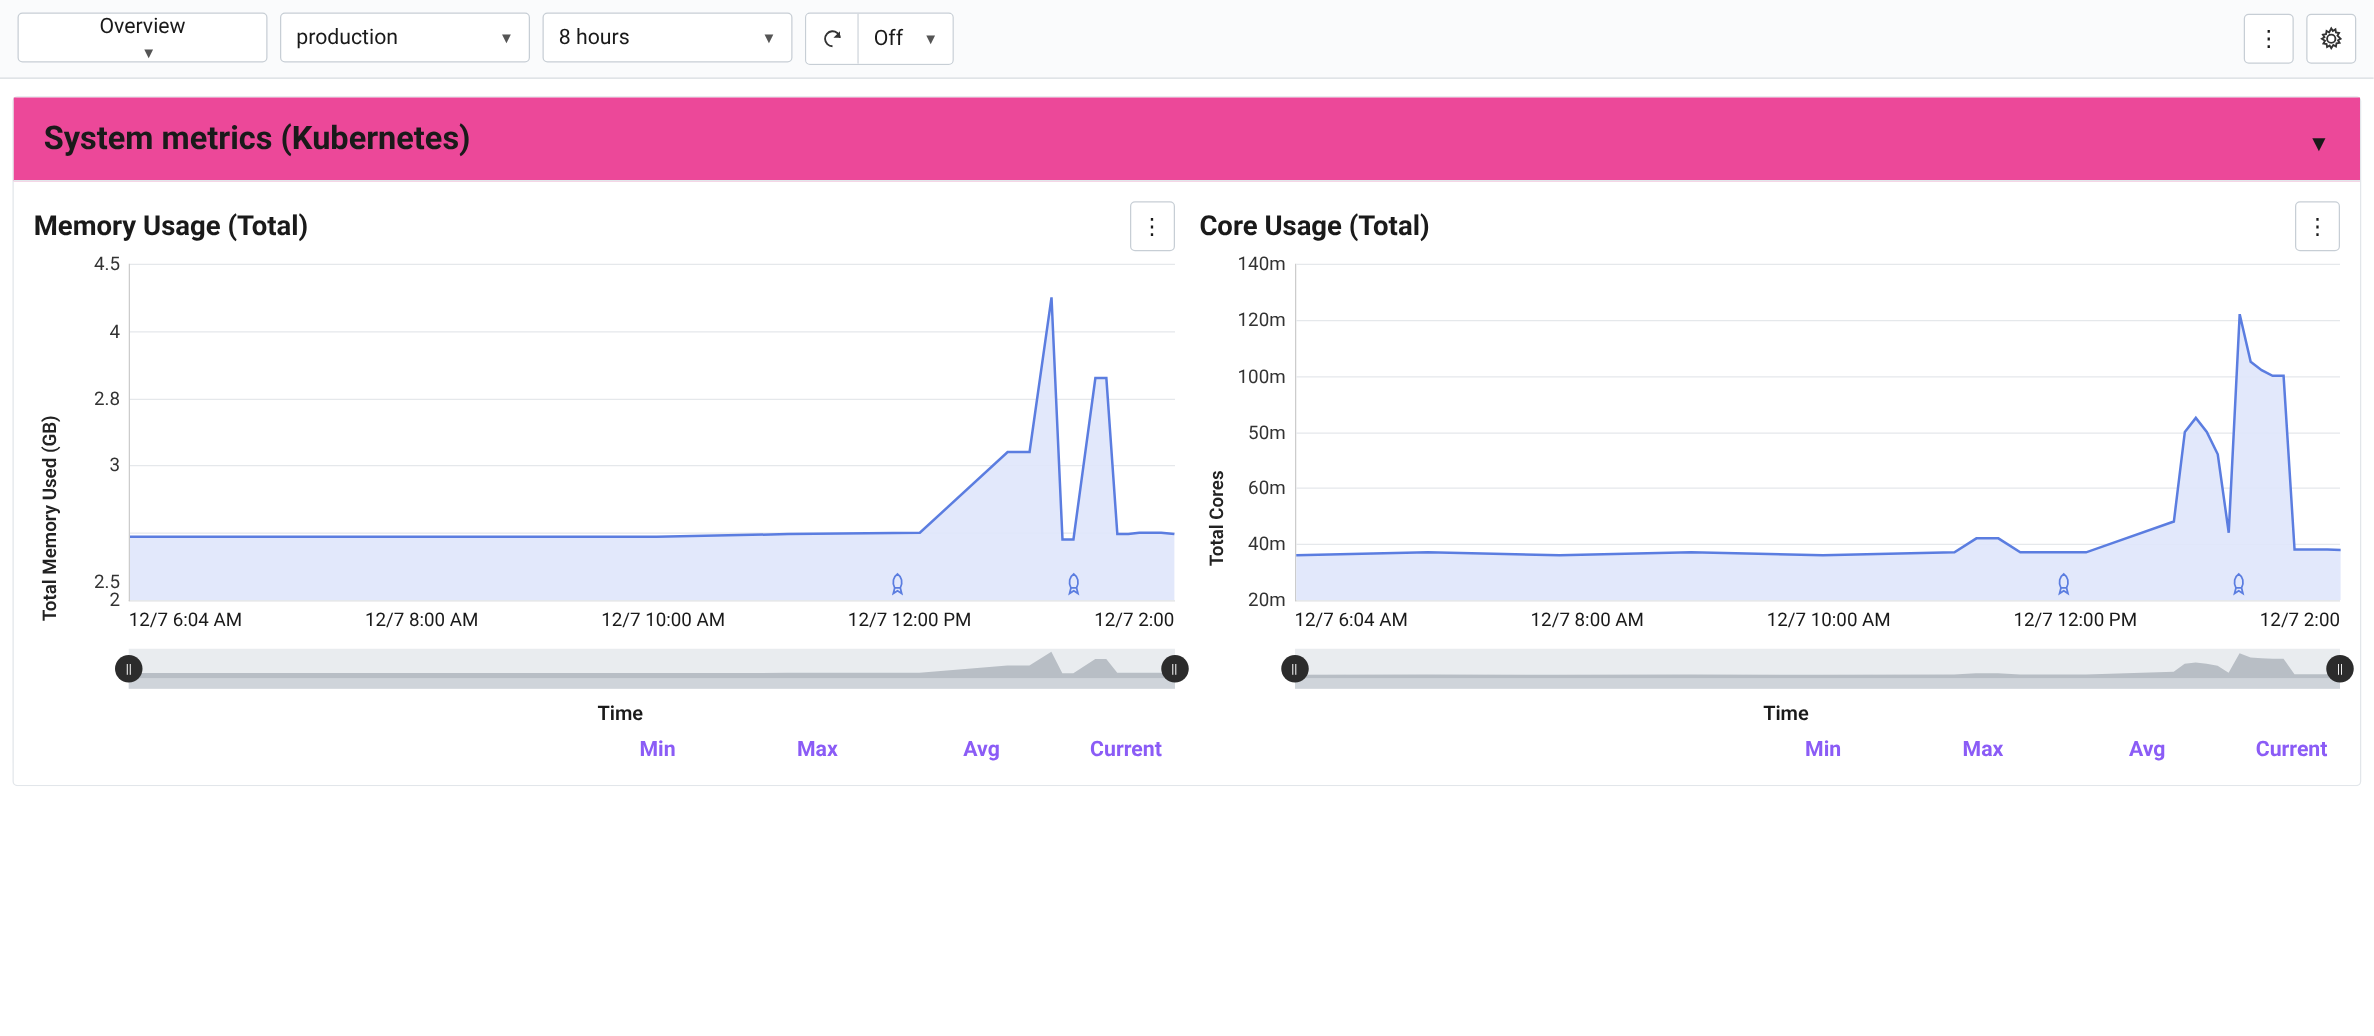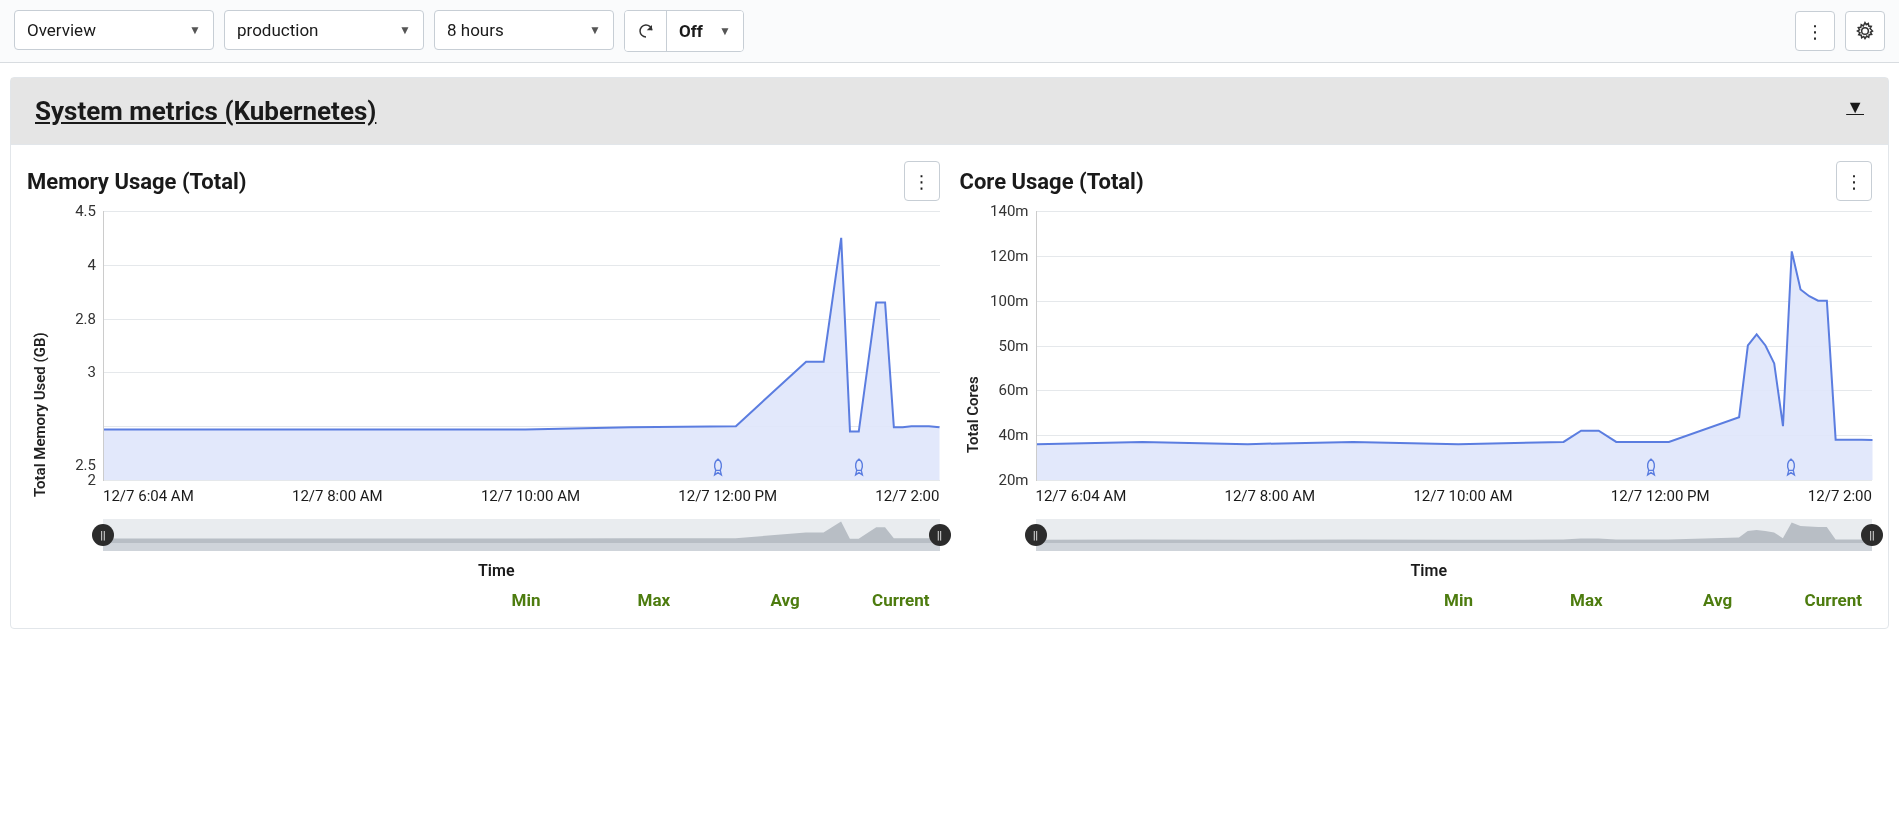--- a/index.html
+++ b/index.html
@@ -11,49 +11,49 @@
 }
 .toolbar-left { display: flex; gap: 10px; }
 .toolbar-right { margin-left: auto; display: flex; gap: 10px; }
 
 .select {
   display: flex; align-items: center; justify-content: space-between;
   height: 40px; padding: 0 12px; background: #fff;
   border: 1px solid #c7ced5; border-radius: 4px; font-size: 17px;
   cursor: pointer; min-width: 120px;
 }
-.select-overview { width: 200px; }
+.select-overview { width: 200px; flex-direction: column; }
 .select-production { width: 200px; }
-.select-timerange { width: 180px; align-items: center; }
+.select-timerange { width: 200px; align-items: center; }
 .chev { font-size: 12px; color: #555; margin-left: 10px; }
 
 .refresh-group {
   display: flex; border: 1px solid #c7ced5; border-radius: 4px; overflow: hidden;
 }
 .refresh-btn {
   display: flex; align-items: center; justify-content: center;
   width: 42px; height: 40px; background: #fff; cursor: pointer;
   border-right: 1px solid #c7ced5;
 }
 .refresh-off {
   display: flex; align-items: center; gap: 6px;
-  height: 40px; padding: 0 12px; background: #fff; cursor: pointer; font-size: 17px; font-weight: bold;
+  height: 40px; padding: 0 12px; background: #fff; cursor: pointer; font-size: 17px;
 }
 .icon-btn {
   display: flex; align-items: center; justify-content: center;
   width: 40px; height: 40px; background: #fff;
   border: 1px solid #c7ced5; border-radius: 4px; cursor: pointer; font-size: 18px;
 }
 
 .panel-section {
   margin: 14px 10px 0 10px; border: 1px solid #e2e6ea; border-radius: 4px; background: #fff;
 }
 .section-header {
-  display: flex; align-items: flex-start; justify-content: space-between;
-  padding: 18px 24px; border-bottom: 1px solid #e2e6ea; background: #e5e5e5; text-decoration: underline;
+  display: flex; align-items: flex-end; justify-content: space-between;
+  padding: 18px 24px; border-bottom: 1px solid #e2e6ea; background: #ec4899;
 }
 .section-title { font-size: 26px; font-weight: 700; }
 .section-chev { font-size: 18px; }
 
 .panels-row { display: flex; padding: 10px 16px; gap: 20px; }
 .panel { flex: 1; background: #fff; }
 .panel-head {
   display: flex; align-items: center; justify-content: space-between;
   padding: 6px 0 10px 0;
 }
@@ -94,21 +94,21 @@
   display: flex; align-items: center; justify-content: center; cursor: grab;
 }
 .scrubber-handle.left { left: -11px; }
 .scrubber-handle.right { right: -11px; }
 .scrubber-mini { position:absolute; left:0; right:0; top:0; bottom:8px; }
 
 .x-axis-label { text-align: center; font-size: 16px; font-weight: 600; margin: 10px 0; }
 
 .stats-table { margin-left: 50px; }
 .stats-head, .stats-row { display: flex; align-items: center; font-size: 17px; }
-.stats-head { font-weight: 700; color:#4d7c0f; margin-bottom: 8px; }
+.stats-head { font-weight: 700; color:#8b5cf6; margin-bottom: 8px; }
 .legend-cell { width: 38%; display: flex; align-items: center; gap: 10px; }
 .legend-swatch { width: 22px; height: 5px; background: #5b7de0; border-radius: 2px; }
 .stat-cell { width: 15.5%; text-align: right; padding-right: 10px; }
 
 svg.plot-svg { position: absolute; left:0; top:0; width:100%; height:100%; overflow: visible; }
 .series-path { fill: none; stroke: #5b7de0; stroke-width: 2; }
 .series-area { fill: #dfe5fb; stroke: none; opacity:0.9; }
 </style>
 </head>
 <body>

